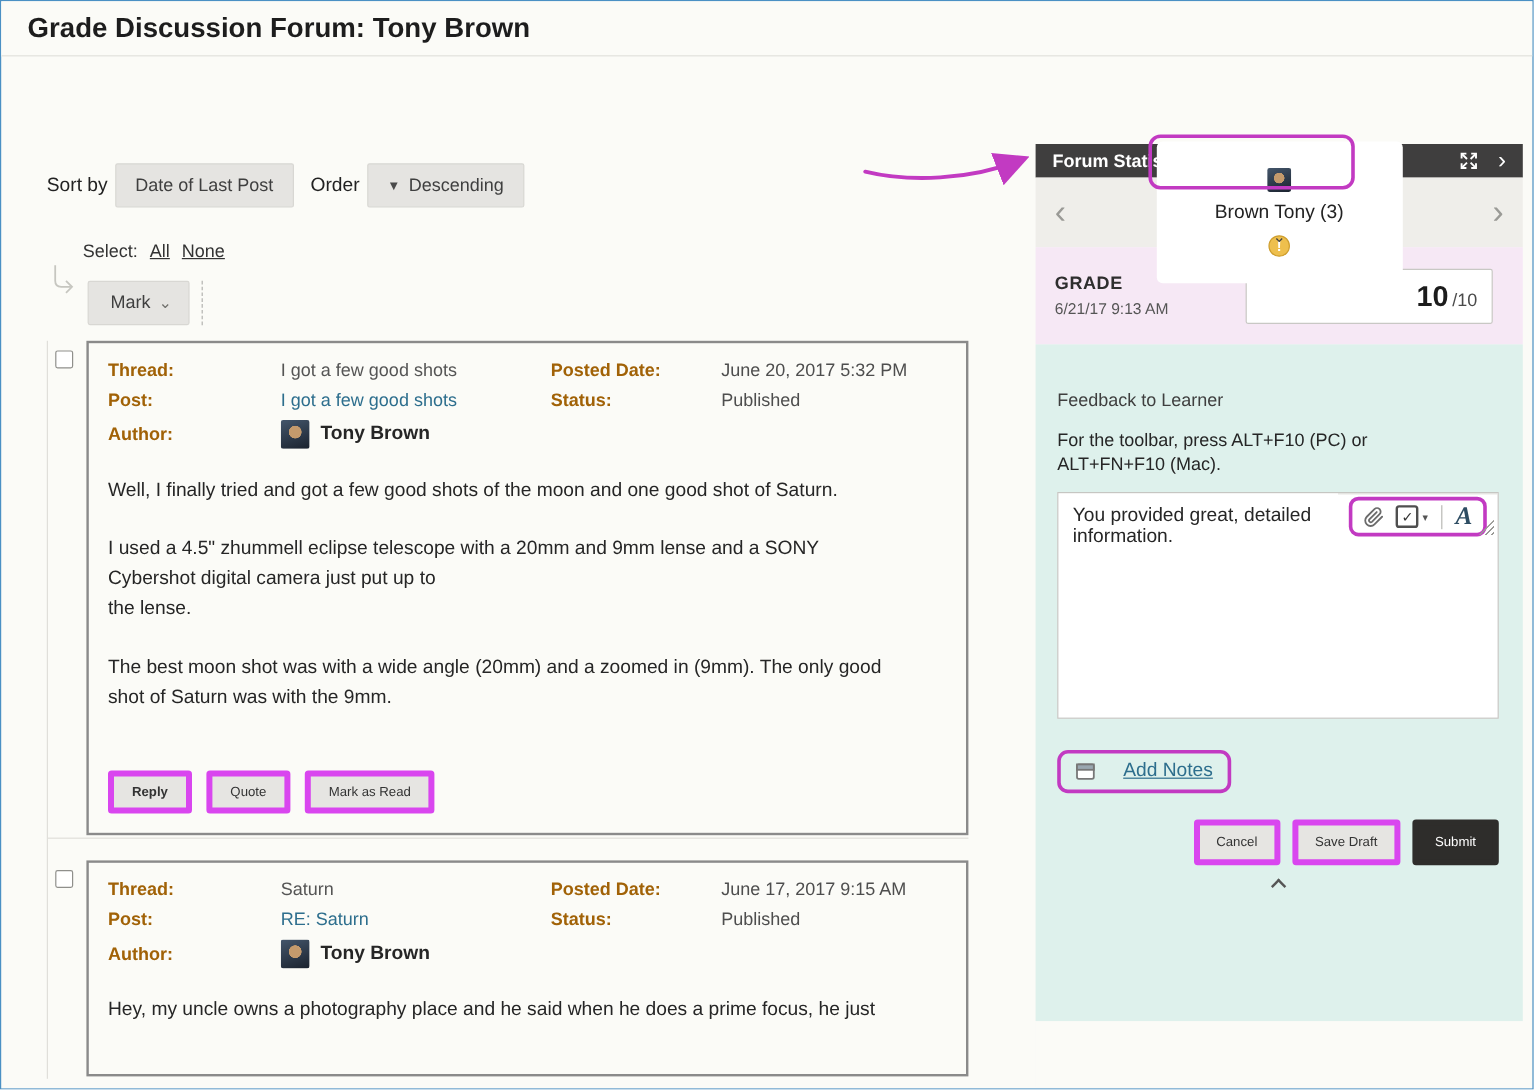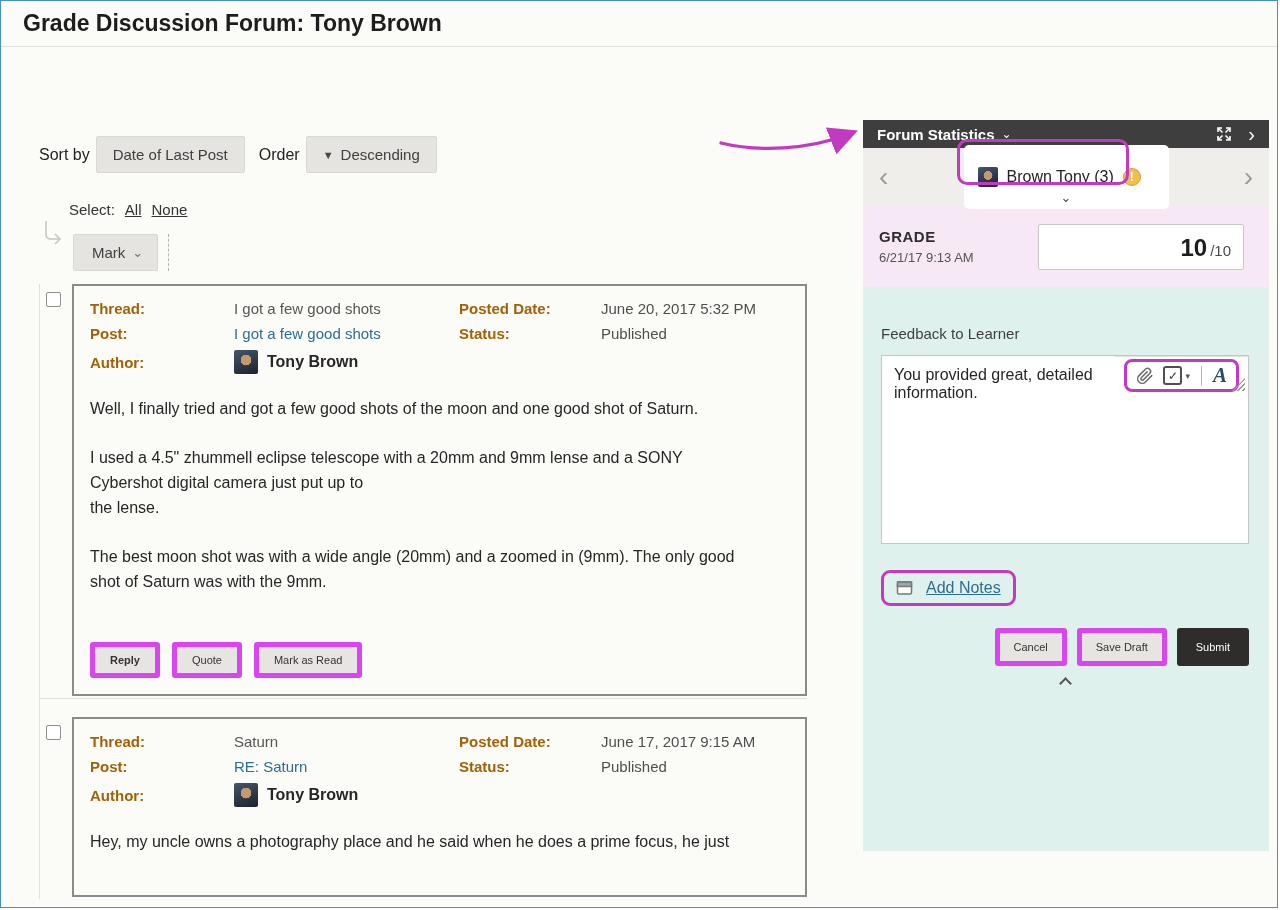--- a/index.html
+++ b/index.html
@@ -86,21 +86,21 @@
   .sp-title{ display:flex; align-items:center; gap:7px; cursor:pointer;
     font-size:15px; font-weight:bold; }
   .sp-title-caret{ font-size:12px; font-weight:normal; }
   .sp-header-icons{ margin-left:auto; display:flex; align-items:center; gap:16px; }
   .sp-collapse{ font-size:20px; line-height:1; cursor:pointer; }
   .sp-nav{ flex:none; height:58px; background:#efeeea; display:flex; align-items:center; }
   .nav-chev{ font-size:28px; color:#9a9a96; line-height:1; padding:0 16px; cursor:pointer; }
   .student-area{ flex:1; position:relative; height:100%;
     display:flex; align-items:center; justify-content:center; }
   .student-wrap{ position:relative; background:#fff; border-radius:5px;
-    padding:22px 14px; display:flex; align-items:center; gap:9px; min-width:205px; cursor:pointer; }
+    padding:22px 14px; display:flex; align-items:center; gap:9px; min-width:205px; cursor:pointer;flex-direction:column; }
   .student-annotation{ position:absolute; left:-7px; top:-6px; width:172px; height:46px;
     pointer-events:none; }
   .student-name{ font-size:16px; color:#222; }
   .ng-icon{ width:18px; height:18px; border-radius:50%; background:#eebf4d;
     border:1px solid #cf9f2f; color:#fff; font-weight:bold; font-size:12px;
     display:flex; align-items:center; justify-content:center; flex:none; }
   .student-caret{ position:absolute; bottom:1px; left:50%; transform:translateX(-50%);
     font-size:13px; color:#444; cursor:pointer; }
   .sp-grade{ flex:none; height:81px; background:var(--grade_bg);
     display:flex; align-items:center; justify-content:space-between; padding:0 25px 0 16px; }
@@ -126,21 +126,21 @@
   .spell-box{ width:19px; height:19px; border:2px solid #4f4f4f; border-radius:3px;
     font-size:12px; color:#333; display:flex; align-items:center; justify-content:center; }
   .spell-caret{ font-size:9px; color:#555; margin-left:3px; }
   .tool-sep{ width:1px; height:20px; background:#b9b9b5; margin:0 2px; }
   .editor-a{ font-family:"Liberation Serif", serif; font-style:italic; font-weight:bold;
     font-size:21px; color:#2e4d63; line-height:1; cursor:pointer; }
   .resize-grip{ position:absolute; right:3px; bottom:3px; width:13px; height:13px;
     background:repeating-linear-gradient(135deg, transparent 0 2px, #9a9a96 2px 3.5px);
     clip-path:polygon(100% 0, 100% 100%, 0 100%); cursor:nwse-resize; }
   .notes-annotation{ margin-top:26px; display:inline-flex; align-items:center;
-    gap:12px; padding:6px 12px; border-radius:9px; }
+    gap:22px; padding:6px 12px; border-radius:9px; }
   .notes-link{ font-size:16px; color:var(--link); text-decoration:underline; cursor:pointer; }
   .fb-buttons{ margin-top:22px; display:flex; justify-content:flex-end; gap:10px; }
   .fb-buttons .btn{ padding:8px 14px; }
   .fb-collapse{ margin-top:13px; display:flex; justify-content:center; cursor:pointer; }
   .chev-up{ width:9px; height:9px; border-left:2px solid #555; border-top:2px solid #555;
     transform:rotate(45deg); }
   .sp-rest{ flex:1; background:#fbfbf7; }
 </style>
 </head>
 <body>
@@ -304,20 +304,21 @@
         <div class="grade-date">6/21/17 9:13 AM</div>
       </div>
       <div class="grade-input">
         <span class="score">10</span>
         <span class="outof">/10</span>
       </div>
     </div>
 
     <div class="sp-feedback">
       <div class="fb-label">Feedback to Learner</div>
+      <div class="fb-hint">For the toolbar, press ALT+F10 (PC) or ALT+FN+F10 (Mac).</div>
 
       <div class="editor">
         <div class="editor-content">You provided great, detailed information.</div>
         <div class="editor-toolbar">
           <div class="annotation tools-annotation">
             <svg width="18" height="18" viewBox="0 0 24 24" style="cursor:pointer">
               <path d="M21 11.5l-8.5 8.5a6 6 0 0 1-8.5-8.5L12.5 3a4 4 0 0 1 5.7 5.7L9.7 17.2a2 2 0 0 1-2.8-2.8L15 6.3" fill="none" stroke="#6b6b6b" stroke-width="2" stroke-linecap="round"></path>
             </svg>
             <span class="spell-group">
               <span class="spell-box">

